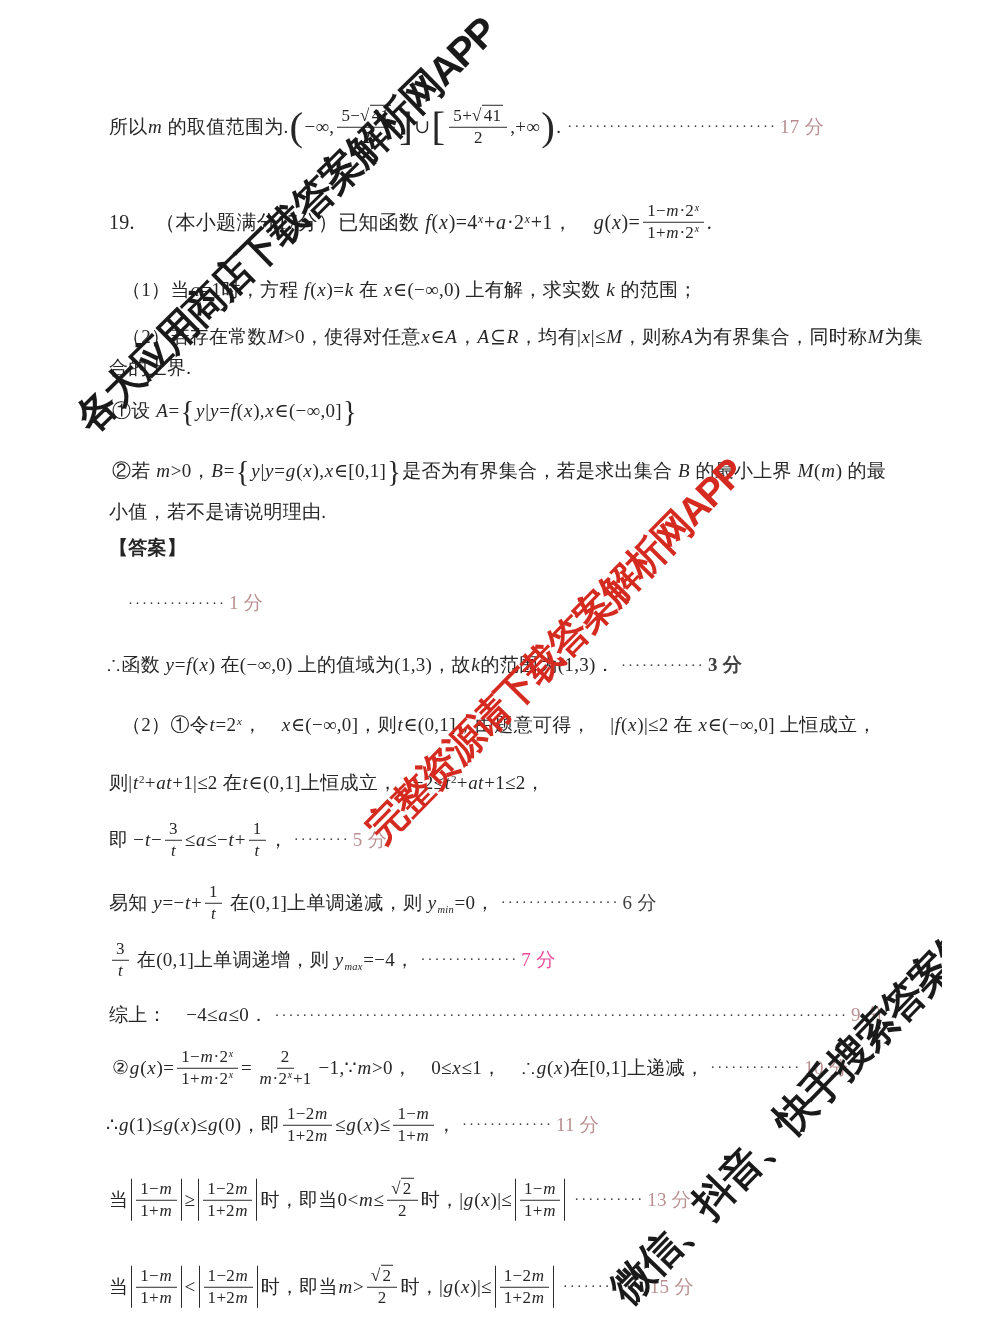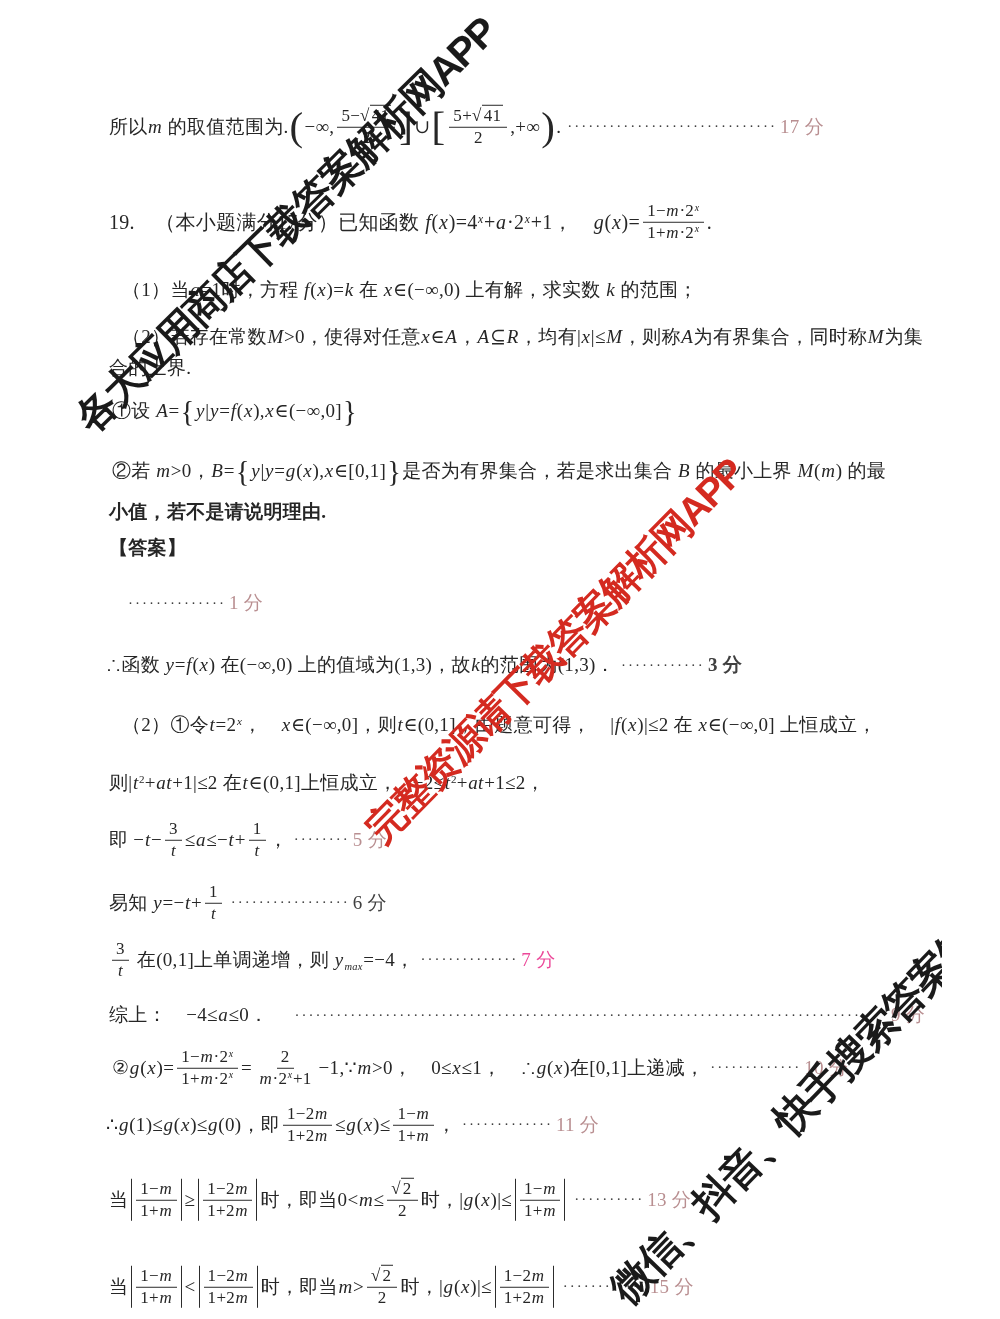--- a/index.html
+++ b/index.html
@@ -42,30 +42,30 @@
 
 <div class="doc" style="color: rgb(38, 38, 38); background: rgb(255, 255, 255);">
   <div id="content-lines">
       <div class="line" style="top: 127px; left: 63px;"><span class="txt">所以<i>m</i> 的取值范围为.</span><span class="bd">(</span><span class="txt">−∞,</span><span class="frac"><span class="num">5−<span class="sqrt">√<span class="rad">41</span></span></span><span class="den">2</span></span><span class="bd">]</span><span class="txt">∪</span><span class="bd">[</span><span class="frac"><span class="num">5+<span class="sqrt">√<span class="rad">41</span></span></span><span class="den">2</span></span><span class="txt">,+∞</span><span class="bd">)</span><span class="txt">.</span><span class="dots">······························</span><span class="score" style="color: rgb(185, 143, 145);">17 分</span></div>
       <div class="line" style="top: 222px; left: 63px; font-size: 20px;"><span class="txt">19.　（本小题满分17分）已知函数 <i>f</i>(<i>x</i>)=4<sup><i>x</i></sup>+<i>a</i>·2<sup><i>x</i></sup>+1，　<i>g</i>(<i>x</i>)=</span><span class="frac"><span class="num">1−<i>m</i>·2<sup><i>x</i></sup></span><span class="den">1+<i>m</i>·2<sup><i>x</i></sup></span></span><span class="txt">.</span></div>
       <div class="line" style="top: 290px; left: 76px;"><span class="txt">（1）当<i>a</i>=1时，方程 <i>f</i>(<i>x</i>)=<i>k</i> 在 <i>x</i>∈(−∞,0) 上有解，求实数 <i>k</i> 的范围；</span></div>
       <div class="line" style="top: 337px; left: 76px;"><span class="txt">（2）若存在常数<i>M</i>&gt;0，使得对任意<i>x</i>∈<i>A</i>，<i>A</i>⊆<i>R</i>，均有|<i>x</i>|≤<i>M</i>，则称<i>A</i>为有界集合，同时称<i>M</i>为集</span></div>
       <div class="line" style="top: 368px; left: 63px;"><span class="txt">合的上界.</span></div>
       <div class="line" style="top: 412px; left: 66px;"><span class="txt">①设 <i>A</i>=</span><span class="mb">{</span><span class="txt"><i>y</i>|<i>y</i>=<i>f</i>(<i>x</i>),<i>x</i>∈(−∞,0]</span><span class="mb">}</span></div>
       <div class="line" style="top: 472px; left: 66px;"><span class="txt">②若 <i>m</i>&gt;0，<i>B</i>=</span><span class="mb">{</span><span class="txt"><i>y</i>|<i>y</i>=<i>g</i>(<i>x</i>),<i>x</i>∈[0,1]</span><span class="mb">}</span><span class="txt">是否为有界集合，若是求出集合 <i>B</i> 的最小上界 <i>M</i>(<i>m</i>) 的最</span></div>
-      <div class="line" style="top: 512px; left: 63px; font-weight: bold;"><span class="txt">小值，若不是请说明理由.</span></div>
+      <div class="line" style="top: 512px; left: 63px;"><span class="txt">小值，若不是请说明理由.</span></div>
       <div class="line" style="top: 548px; left: 63px; font-weight: 700;"><span class="txt">【答案】</span></div>
       <div class="line" style="top: 603px; left: 76px;"><span class="dots">··············</span><span class="score" style="color: rgb(185, 143, 145);">1 分</span></div>
       <div class="line" style="top: 665px; left: 60px; text-align: center;"><span class="txt">∴函数 <i>y</i>=<i>f</i>(<i>x</i>) 在(−∞,0) 上的值域为(1,3)，故<i>k</i>的范围为(1,3)．</span><span class="dots">············</span><span class="score" style="color: #404040; font-weight: bold;">3 分</span></div>
       <div class="line" style="top: 725px; left: 76px;"><span class="txt">（2）①令<i>t</i>=2<sup><i>x</i></sup>，　<i>x</i>∈(−∞,0]，则<i>t</i>∈(0,1]，由题意可得，　|<i>f</i>(<i>x</i>)|≤2 在 <i>x</i>∈(−∞,0] 上恒成立，</span></div>
       <div class="line" style="top: 783px; left: 63px;"><span class="txt">则|<i>t</i><sup>2</sup>+<i>at</i>+1|≤2 在<i>t</i>∈(0,1]上恒成立，∴−2≤<i>t</i><sup>2</sup>+<i>at</i>+1≤2，</span></div>
       <div class="line" style="top: 840px; left: 63px;"><span class="txt">即 −<i>t</i>−</span><span class="frac"><span class="num">3</span><span class="den"><i>t</i></span></span><span class="txt">≤<i>a</i>≤−<i>t</i>+</span><span class="frac"><span class="num">1</span><span class="den"><i>t</i></span></span><span class="txt">，</span><span class="dots">········</span><span class="score" style="color: rgb(185, 143, 145);">5 分</span></div>
-      <div class="line" style="top: 903px; left: 63px;"><span class="txt">易知 <i>y</i>=−<i>t</i>+</span><span class="frac"><span class="num">1</span><span class="den"><i>t</i></span></span><span class="dots">·················</span><span class="score" style="color: #404040;">6 分</span></div>
+      <div class="line" style="top: 903px; left: 63px;"><span class="txt">易知 <i>y</i>=−<i>t</i>+</span><span class="frac"><span class="num">1</span><span class="den"><i>t</i></span></span><span class="txt"> 在(0,1]上单调递减，则 <i>y</i><sub><i>min</i></sub>=0，</span><span class="dots">·················</span><span class="score" style="color: #404040;">6 分</span></div>
       <div class="line" style="top: 960px; left: 63px;"><span class="frac"><span class="num">3</span><span class="den"><i>t</i></span></span><span class="txt"> 在(0,1]上单调递增，则 <i>y</i><sub><i>max</i></sub>=−4，</span><span class="dots">··············</span><span class="score" style="color: #ec4899;">7 分</span></div>
-      <div class="line" style="top: 1015px; left: 63px; gap: 20px;"><span class="txt">综上：　−4≤<i>a</i>≤0．</span><span class="dots">··················································································</span><span class="score" style="color: rgb(185, 143, 145);">9 分</span></div>
+      <div class="line" style="top: 1015px; left: 63px;"><span class="txt">综上：　−4≤<i>a</i>≤0．</span><span class="dots">··················································································</span><span class="score" style="color: rgb(185, 143, 145);">9 分</span></div>
       <div class="line" style="top: 1068px; left: 66px;"><span class="txt">②<i>g</i>(<i>x</i>)=</span><span class="frac"><span class="num">1−<i>m</i>·2<sup><i>x</i></sup></span><span class="den">1+<i>m</i>·2<sup><i>x</i></sup></span></span><span class="txt">=</span><span class="frac"><span class="num">2</span><span class="den"><i>m</i>·2<sup><i>x</i></sup>+1</span></span><span class="txt">−1,∵<i>m</i>&gt;0，　0≤<i>x</i>≤1，　∴<i>g</i>(<i>x</i>)在[0,1]上递减，</span><span class="dots">·············</span><span class="score" style="color: rgb(185, 143, 145);">10 分</span></div>
       <div class="line" style="top: 1125px; left: 60px;"><span class="txt">∴<i>g</i>(1)≤<i>g</i>(<i>x</i>)≤<i>g</i>(0)，即</span><span class="frac"><span class="num">1−2<i>m</i></span><span class="den">1+2<i>m</i></span></span><span class="txt">≤<i>g</i>(<i>x</i>)≤</span><span class="frac"><span class="num">1−<i>m</i></span><span class="den">1+<i>m</i></span></span><span class="txt">，</span><span class="dots">·············</span><span class="score" style="color: rgb(185, 143, 145);">11 分</span></div>
       <div class="line" style="top: 1200px; left: 63px;"><span class="txt">当</span><span class="af"><span class="frac"><span class="num">1−<i>m</i></span><span class="den">1+<i>m</i></span></span></span><span class="txt">≥</span><span class="af"><span class="frac"><span class="num">1−2<i>m</i></span><span class="den">1+2<i>m</i></span></span></span><span class="txt">时，即当0&lt;<i>m</i>≤</span><span class="frac"><span class="num"><span class="sqrt">√<span class="rad">2</span></span></span><span class="den">2</span></span><span class="txt">时，|<i>g</i>(<i>x</i>)|≤</span><span class="af"><span class="frac"><span class="num">1−<i>m</i></span><span class="den">1+<i>m</i></span></span></span><span class="dots">··········</span><span class="score" style="color: rgb(185, 143, 145);">13 分</span></div>
       <div class="line" style="top: 1287px; left: 63px;"><span class="txt">当</span><span class="af"><span class="frac"><span class="num">1−<i>m</i></span><span class="den">1+<i>m</i></span></span></span><span class="txt">&lt;</span><span class="af"><span class="frac"><span class="num">1−2<i>m</i></span><span class="den">1+2<i>m</i></span></span></span><span class="txt">时，即当<i>m</i>&gt;</span><span class="frac"><span class="num"><span class="sqrt">√<span class="rad">2</span></span></span><span class="den">2</span></span><span class="txt">时，|<i>g</i>(<i>x</i>)|≤</span><span class="af"><span class="frac"><span class="num">1−2<i>m</i></span><span class="den">1+2<i>m</i></span></span></span><span class="dots">············</span><span class="score" style="color: rgb(185, 143, 145);">15 分</span></div>
     </div>
   <div id="watermark-layer">
       <div class="wm" style="left: 240px; top: 225px; color: rgb(26, 26, 26); font-size: 40px; transform: translate(-50%, -50%) rotate(-44.5deg);">各大应用商店下载答案解析网APP</div>
       <div class="wm" style="left: 509px; top: 651px; color: rgb(212, 42, 32); font-size: 39px; transform: translate(-50%, -50%) rotate(-45.5deg);">完整资源请下载答案解析网APP</div>
       <div class="wm" style="left: 776px; top: 1086px; color: rgb(26, 26, 26); font-size: 41px; transform: translate(-50%, -50%) rotate(-46deg);">微信、抖音、快手搜索答案解析网</div>
     </div>

